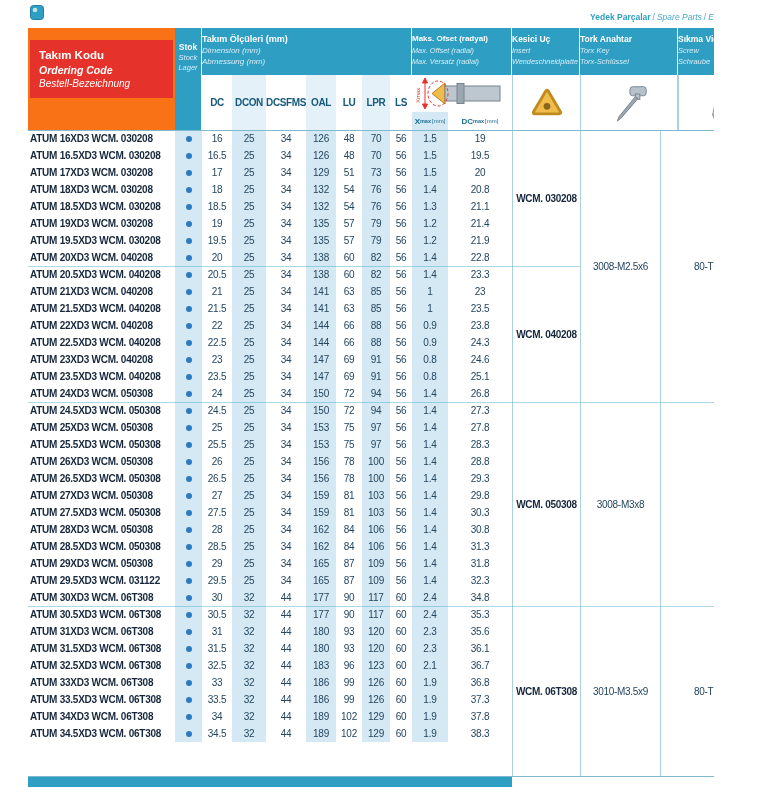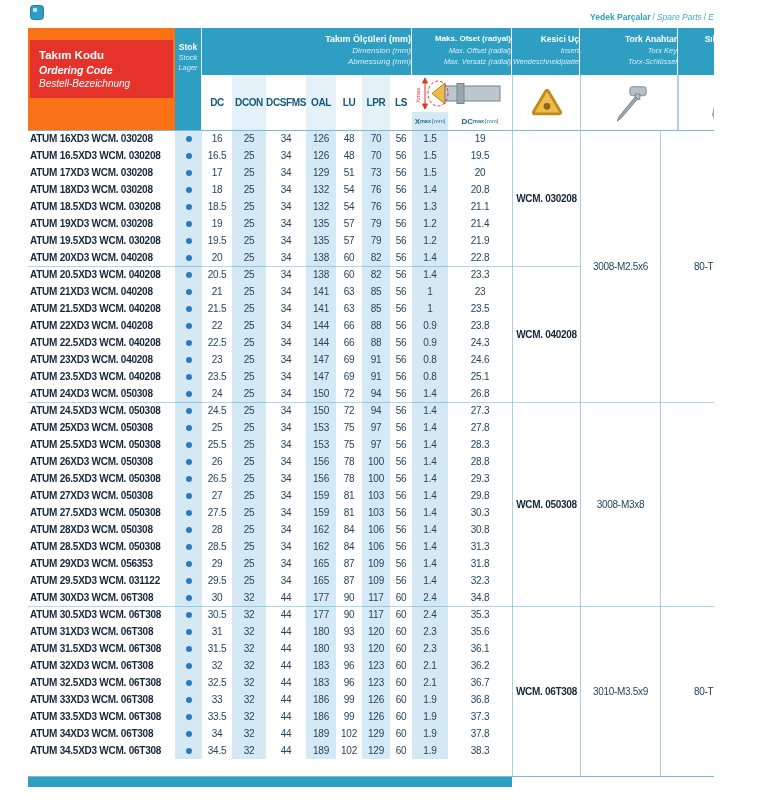--- a/index.html
+++ b/index.html
@@ -19,21 +19,21 @@
   #header{position:absolute;left:28px;top:28px;width:730px;height:102px;display:flex;}
   .hcol{box-sizing:border-box;position:relative;}
   .teal{background:#2f9ec3;}
   .hc-code{width:147px;background:#f97316;}
   .hc-stok{width:27px;text-align:center;padding-top:14px;border-right:1px solid #fff;}
   .hc-dims{width:210px;}
   .hc-off{width:100px;}
   .hc-ins{width:68px;}
   .hc-screw{width:80px;}
   .hc-torx{width:98px;}
-  .band{height:47px;text-align:right;color:#fff;padding-top:5px;box-sizing:border-box;
+  .band{height:47px;text-align:left;color:#fff;padding-top:5px;box-sizing:border-box;
         border-right:1px solid #fff;}
   .sub{height:55px;background:#fff;box-sizing:border-box;}
   .b1{font-size:9px;font-weight:bold;line-height:12px;white-space:nowrap;}
   .b2{font-size:8px;font-style:italic;color:#d6edf6;line-height:11px;white-space:nowrap;}
   .hc-off .b1{font-size:8px;}
   .hc-off .b2{font-size:7.3px;}
   .hc-ins .b1{font-size:8.5px;}
   .hc-ins .b2{font-size:7.3px;}
   .hc-screw .b1,.hc-torx .b1{font-size:8.5px;}
   .hc-screw .b2,.hc-torx .b2{font-size:7.5px;}
@@ -573,21 +573,21 @@
           <td>25</td>
           <td>34</td>
           <td>162</td>
           <td>84</td>
           <td>106</td>
           <td>56</td>
           <td>1.4</td>
           <td>31.3</td>
         </tr>
         <tr>
-          <td class="code">ATUM 29XD3 WCM. 056353</td>
+          <td class="code">ATUM 29XD3 WCM. 050308</td>
           <td><span class="dot"></span></td>
           <td>29</td>
           <td>25</td>
           <td>34</td>
           <td>165</td>
           <td>87</td>
           <td>109</td>
           <td>56</td>
           <td>1.4</td>
           <td>31.8</td>
@@ -649,33 +649,20 @@
           <td><span class="dot"></span></td>
           <td>31.5</td>
           <td>32</td>
           <td>44</td>
           <td>180</td>
           <td>93</td>
           <td>120</td>
           <td>60</td>
           <td>2.3</td>
           <td>36.1</td>
-        </tr>
-        <tr>
-          <td class="code">ATUM 32XD3 WCM. 06T308</td>
-          <td><span class="dot"></span></td>
-          <td>32</td>
-          <td>32</td>
-          <td>44</td>
-          <td>183</td>
-          <td>96</td>
-          <td>123</td>
-          <td>60</td>
-          <td>2.1</td>
-          <td>36.2</td>
         </tr>
         <tr>
           <td class="code">ATUM 32.5XD3 WCM. 06T308</td>
           <td><span class="dot"></span></td>
           <td>32.5</td>
           <td>32</td>
           <td>44</td>
           <td>183</td>
           <td>96</td>
           <td>123</td>

